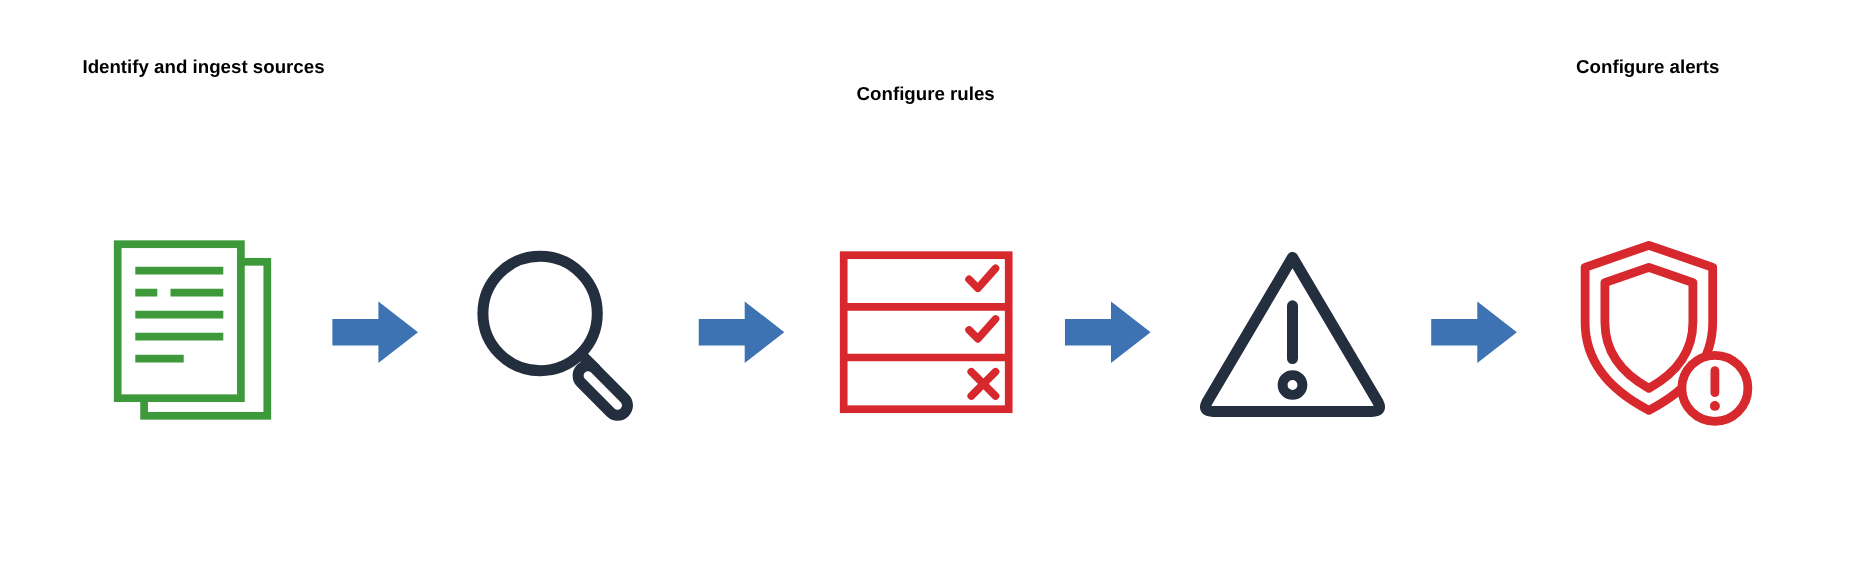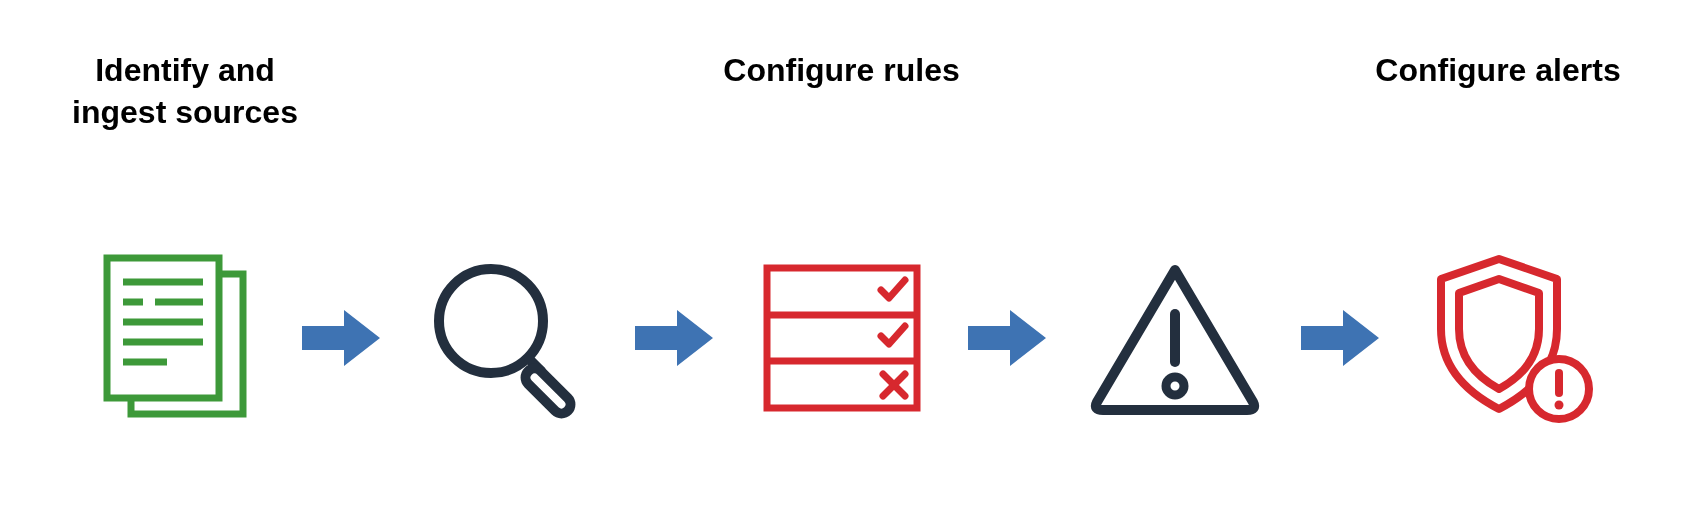--- a/index.html
+++ b/index.html
@@ -14,28 +14,28 @@
       display: flex;
       width: 100%;
       padding-top: 50px;
       justify-content: space-between;
       padding-left: 60px;
       padding-right: 60px;
     }
     .label {
       width: 250px;
       text-align: center;
-      font-size: 32px;
+      font-size: 17px;
       font-weight: 700;
       color: #000000;
       line-height: 1.3;
     }
     .label-1 { margin-left: 0; }
     .label-2 { margin-left: 70px; }
-    .label-3 { margin-left: 70px; }
+    .label-3 { margin-left: 70px; margin-top: 25px; }
     .label-4 { margin-left: 70px; }
     .label-5 { margin-left: 70px; }
     .icons-row {
       display: flex;
       width: 100%;
       align-items: center;
       justify-content: space-between;
       padding-left: 85px;
       padding-right: 85px;
       margin-top: 115px;

